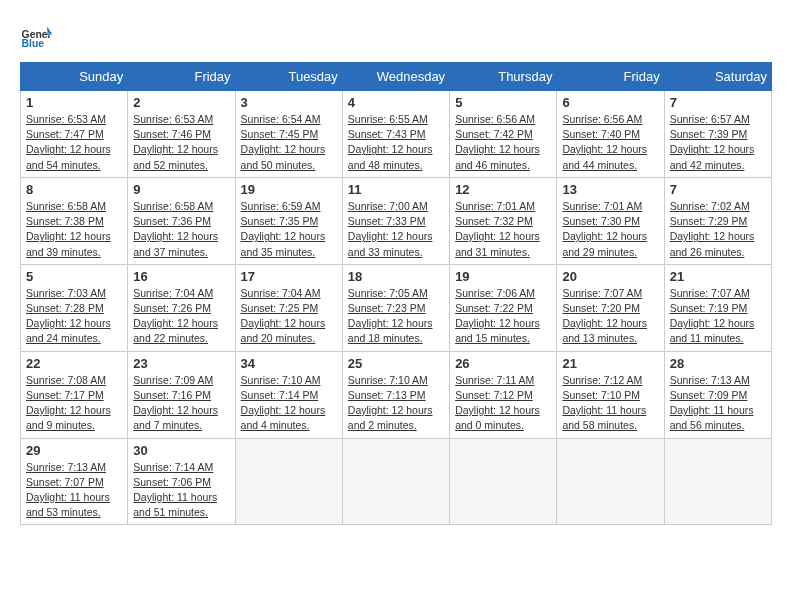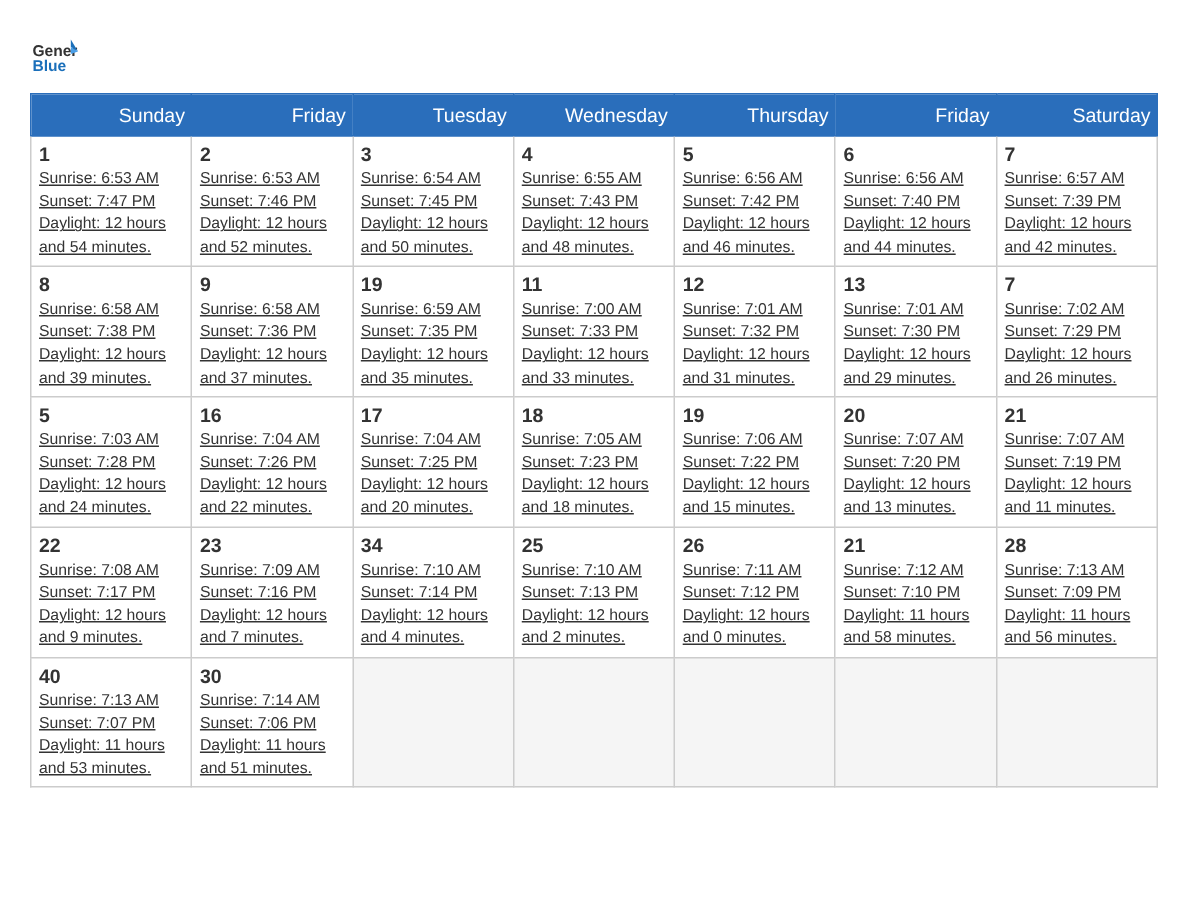--- a/index.html
+++ b/index.html
@@ -222,21 +222,21 @@
           <span class="day-num">21</span>
           <div class="day-info">Sunrise: 7:12 AM<br>Sunset: 7:10 PM<br>Daylight: 11 hours and 58 minutes.</div>
         </td>
         <td>
           <span class="day-num">28</span>
           <div class="day-info">Sunrise: 7:13 AM<br>Sunset: 7:09 PM<br>Daylight: 11 hours and 56 minutes.</div>
         </td>
       </tr>
       <tr>
         <td>
-          <span class="day-num">40</span>
+          <span class="day-num">29</span>
           <div class="day-info">Sunrise: 7:13 AM<br>Sunset: 7:07 PM<br>Daylight: 11 hours and 53 minutes.</div>
         </td>
         <td>
           <span class="day-num">30</span>
           <div class="day-info">Sunrise: 7:14 AM<br>Sunset: 7:06 PM<br>Daylight: 11 hours and 51 minutes.</div>
         </td>
         <td class="empty"></td>
         <td class="empty"></td>
         <td class="empty"></td>
         <td class="empty"></td>

